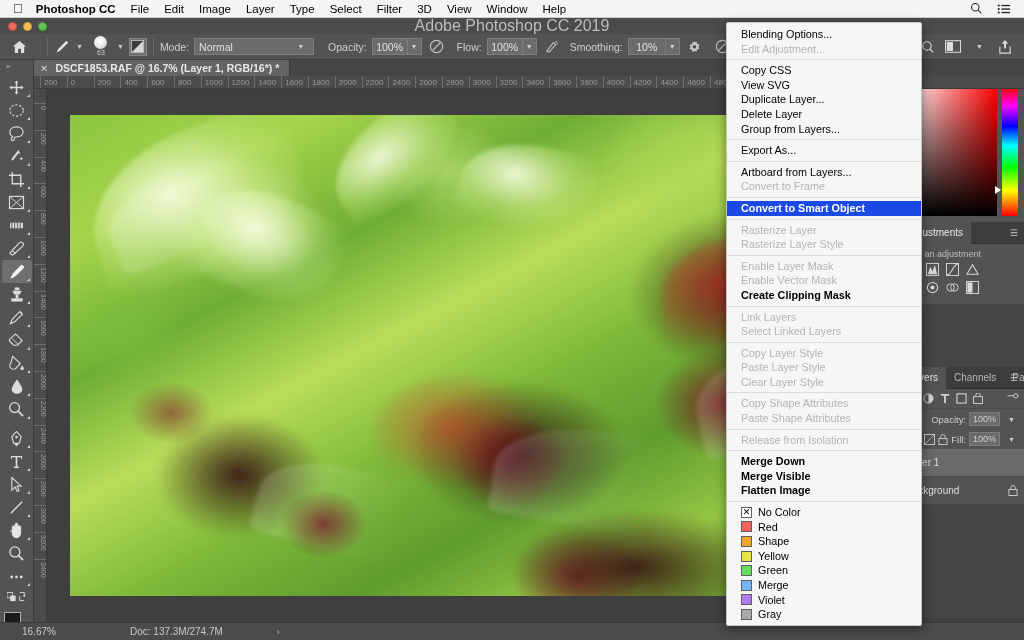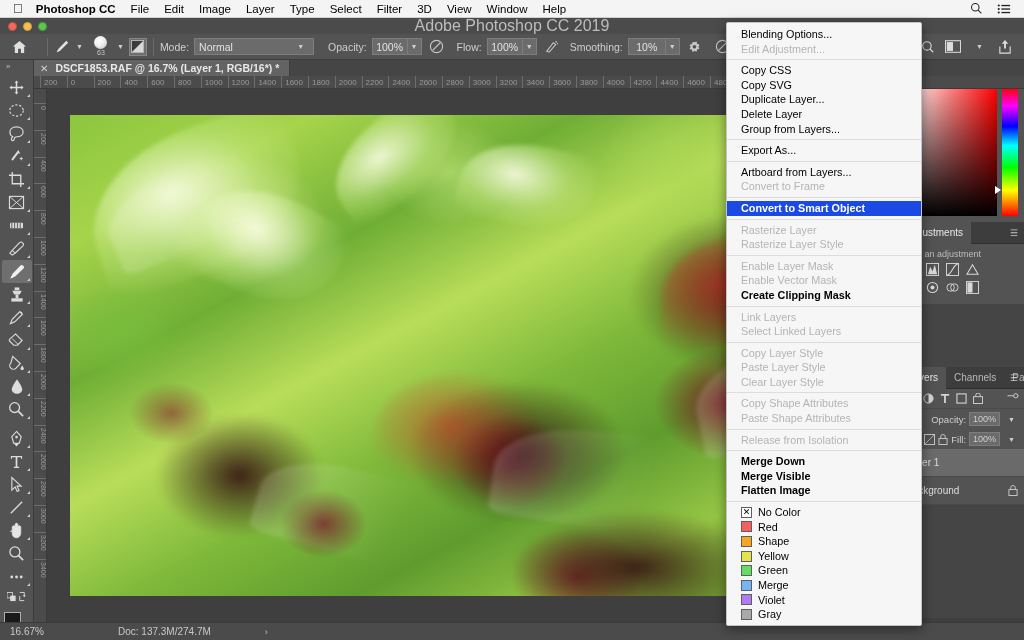--- a/index.html
+++ b/index.html
@@ -245,21 +245,21 @@
     padding-left: 8px; color: #cfcfcf;
   }
 
   
   .statusbar {
     position: absolute; bottom: 0; left: 0; width: 1024px; height: 18px;
     background: #4b4b4b; border-top: 1px solid #3a3a3a;
     display: flex; align-items: center; z-index: 85;
     color: #c8c8c8; font-size: 10px;
   }
-  .st-zoom { margin-left: 10px; width: 70px; }
+  .st-zoom { margin-left: 22px; width: 70px; }
   .st-doc { margin-left: 38px; }
   .st-arrow { margin-left: 54px; font-size: 9px; }
 
   
   .ctxmenu {
     position: absolute; left: 726px; top: 22px; width: 196px;
     background: #f6f6f6;
     border: 1px solid #c4c4c4;
     box-shadow: 0 3px 12px rgba(0,0,0,0.45);
     z-index: 200;
@@ -889,21 +889,21 @@
   <span class="st-zoom">16.67%</span>
   <span class="st-doc">Doc: 137.3M/274.7M</span>
   <span class="st-arrow">›</span>
 </div>
 
 <div class="ctxmenu" id="ctxmenu">
     <div class="ctx-item">Blending Options...</div>
     <div class="ctx-item disabled">Edit Adjustment...</div>
     <div class="ctx-sep"></div>
     <div class="ctx-item">Copy CSS</div>
-    <div class="ctx-item">Copy SVG</div>
+    <div class="ctx-item">View SVG</div>
     <div class="ctx-item">Duplicate Layer...</div>
     <div class="ctx-item">Delete Layer</div>
     <div class="ctx-item">Group from Layers...</div>
     <div class="ctx-sep"></div>
     <div class="ctx-item">Export As...</div>
     <div class="ctx-sep"></div>
     <div class="ctx-item">Artboard from Layers...</div>
     <div class="ctx-item disabled">Convert to Frame</div>
     <div class="ctx-sep"></div>
     <div class="ctx-item highlighted">Convert to Smart Object</div>

